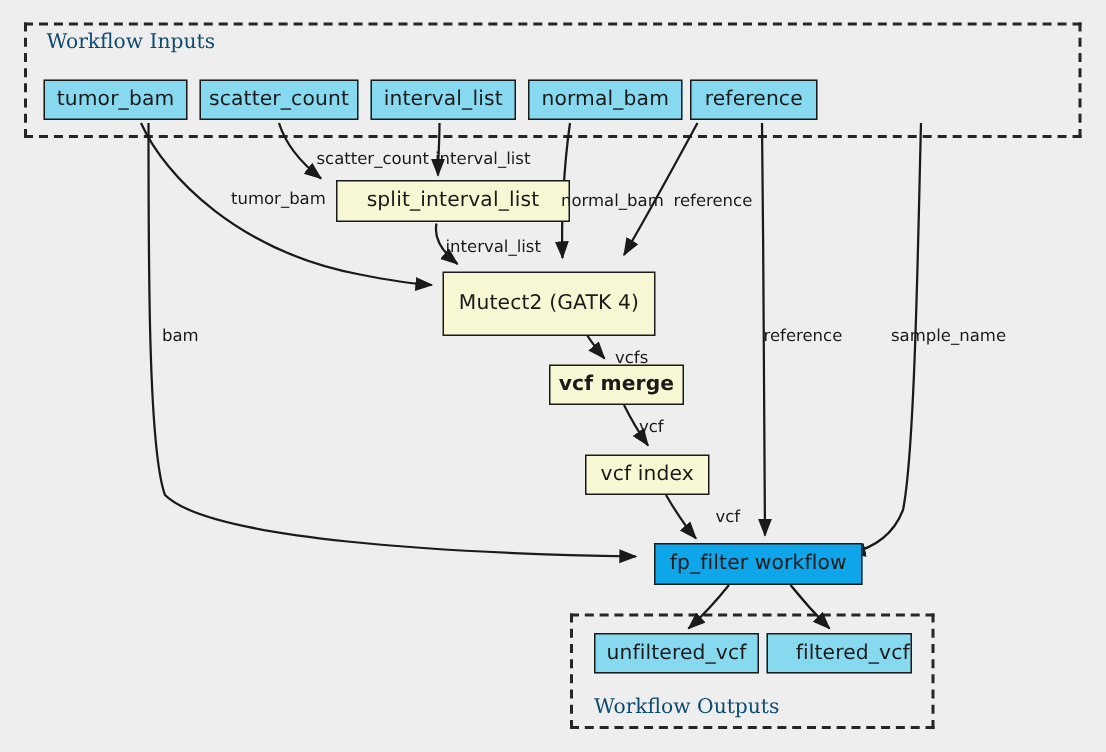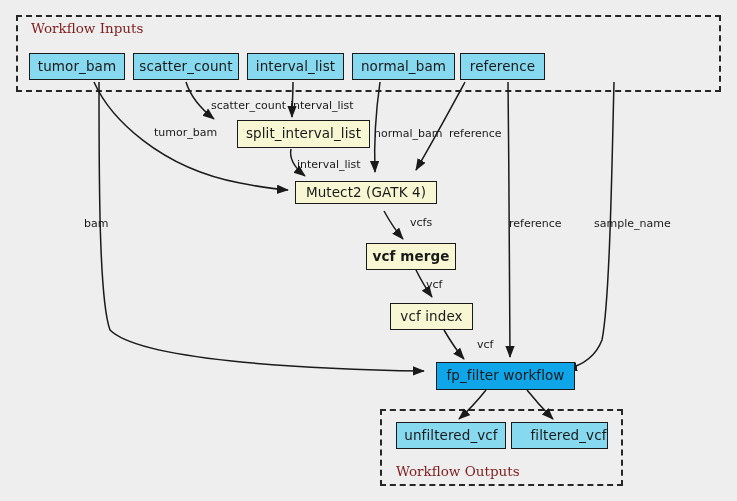--- a/index.html
+++ b/index.html
@@ -54,21 +54,21 @@
   .cluster {
     position: absolute;
     box-sizing: border-box;
     border: 2px dashed #262626;
     background: transparent;
   }
   .cluster-label {
     position: absolute;
     font-family: "DejaVu Serif", serif;
     font-size: 13.5px;
-    color: #7f1d1d;
+    color: #0c4a6e;
     white-space: nowrap;
   }
   .edge-label {
     position: absolute;
     font-size: 11px;
     font-family: "DejaVu Sans", sans-serif;
     color: #1a1a1a;
     white-space: nowrap;
     line-height: 1;
   }
@@ -136,25 +136,25 @@
 
   <div class="node io" style="left:352px; top:53px; width:103px; height:27px;">
     <span>normal_bam</span>
   </div>
 
   <div class="node io" style="left:460px; top:53px; width:85px; height:27px;">
     <span>reference</span>
   </div>
 
 
-  <div class="node step" style="left:237px; top:120px; width:133px; height:28px;">
+  <div class="node step" style="left:224px; top:120px; width:156px; height:28px;">
     <span>split_interval_list</span>
   </div>
 
-  <div class="node step" style="left:295px; top:181px; width:142px; height:23px;">
+  <div class="node step" style="left:295px; top:181px; width:142px; height:43px;">
     <span>Mutect2 (GATK 4)</span>
   </div>
 
   <div class="node step" style="left:366px; top:243px; width:90px; height:27px;font-weight:bold;">
     <span>vcf merge</span>
   </div>
 
   <div class="node step" style="left:390px; top:303px; width:83px; height:27px;">
     <span>vcf index</span>
   </div>
@@ -176,23 +176,23 @@
   <div class="edge-label" style="left:290px; top:100px;">interval_list</div>
 
   <div class="edge-label" style="left:154px; top:127px;">tumor_bam</div>
 
   <div class="edge-label" style="left:297px; top:159px;">interval_list</div>
 
   <div class="edge-label" style="left:374px; top:128px;">normal_bam</div>
 
   <div class="edge-label" style="left:449px; top:128px;">reference</div>
 
-  <div class="edge-label" style="left:84px; top:218px;">bam</div>
-
-  <div class="edge-label" style="left:394px; top:217px;padding-left:16px;">vcfs</div>
+  <div class="edge-label" style="left:108px; top:218px;">bam</div>
+
+  <div class="edge-label" style="left:394px; top:233px;padding-left:16px;">vcfs</div>
 
   <div class="edge-label" style="left:426px; top:279px;">vcf</div>
 
   <div class="edge-label" style="left:477px; top:339px;">vcf</div>
 
   <div class="edge-label" style="left:509px; top:218px;">reference</div>
 
   <div class="edge-label" style="left:594px; top:218px;">sample_name</div>
 
 </div>

